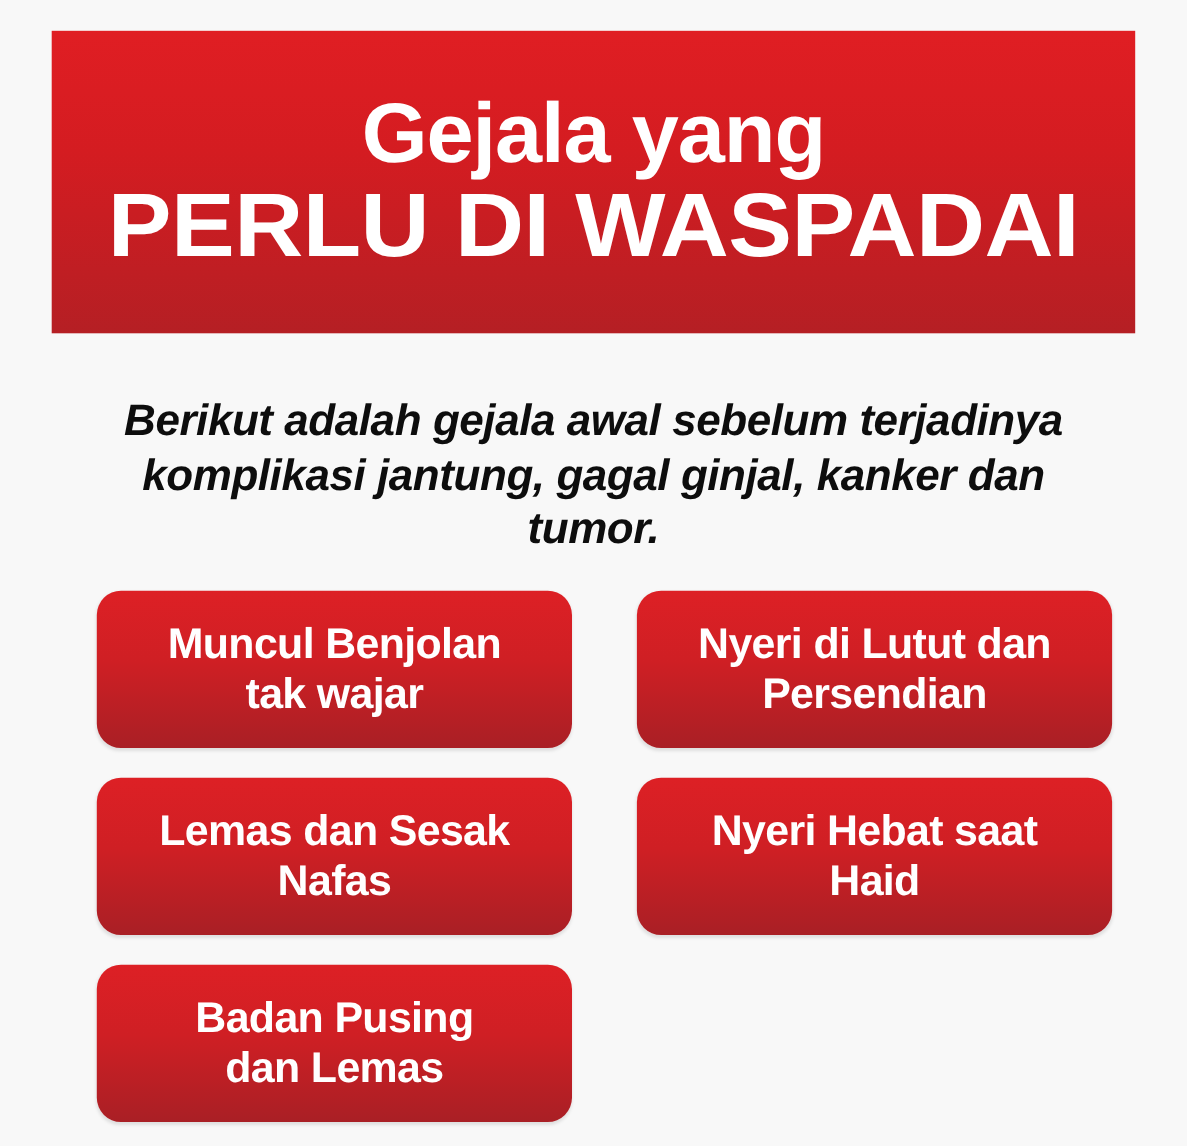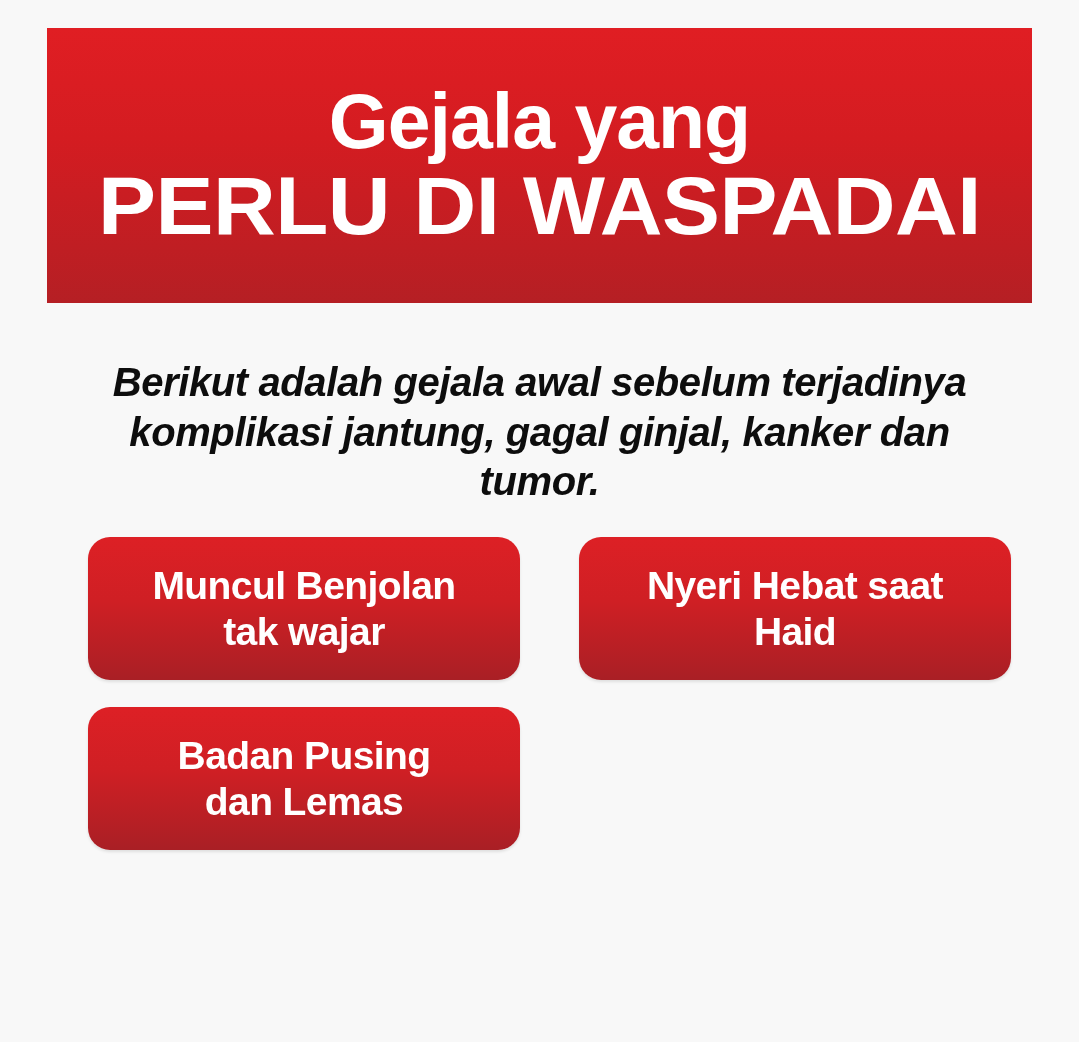--- a/index.html
+++ b/index.html
@@ -122,21 +122,29 @@
   <div class="subtitle">Berikut adalah gejala awal sebelum terjadinya komplikasi jantung, gagal ginjal, kanker dan tumor.</div>
 
   <div class="grid">
 
     <div class="card">
       <div class="card-label">Muncul Benjolan
 tak wajar</div>
     </div>
 
 
+    <div class="card">
+      <div class="card-label">Nyeri di Lutut dan
+Persendian</div>
+    </div>
 
+    <div class="card">
+      <div class="card-label">Lemas dan Sesak
+Nafas</div>
+    </div>
 
     <div class="card">
       <div class="card-label">Nyeri Hebat saat
 Haid</div>
     </div>
 
     <div class="card">
       <div class="card-label">Badan Pusing
 dan Lemas</div>
     </div>

